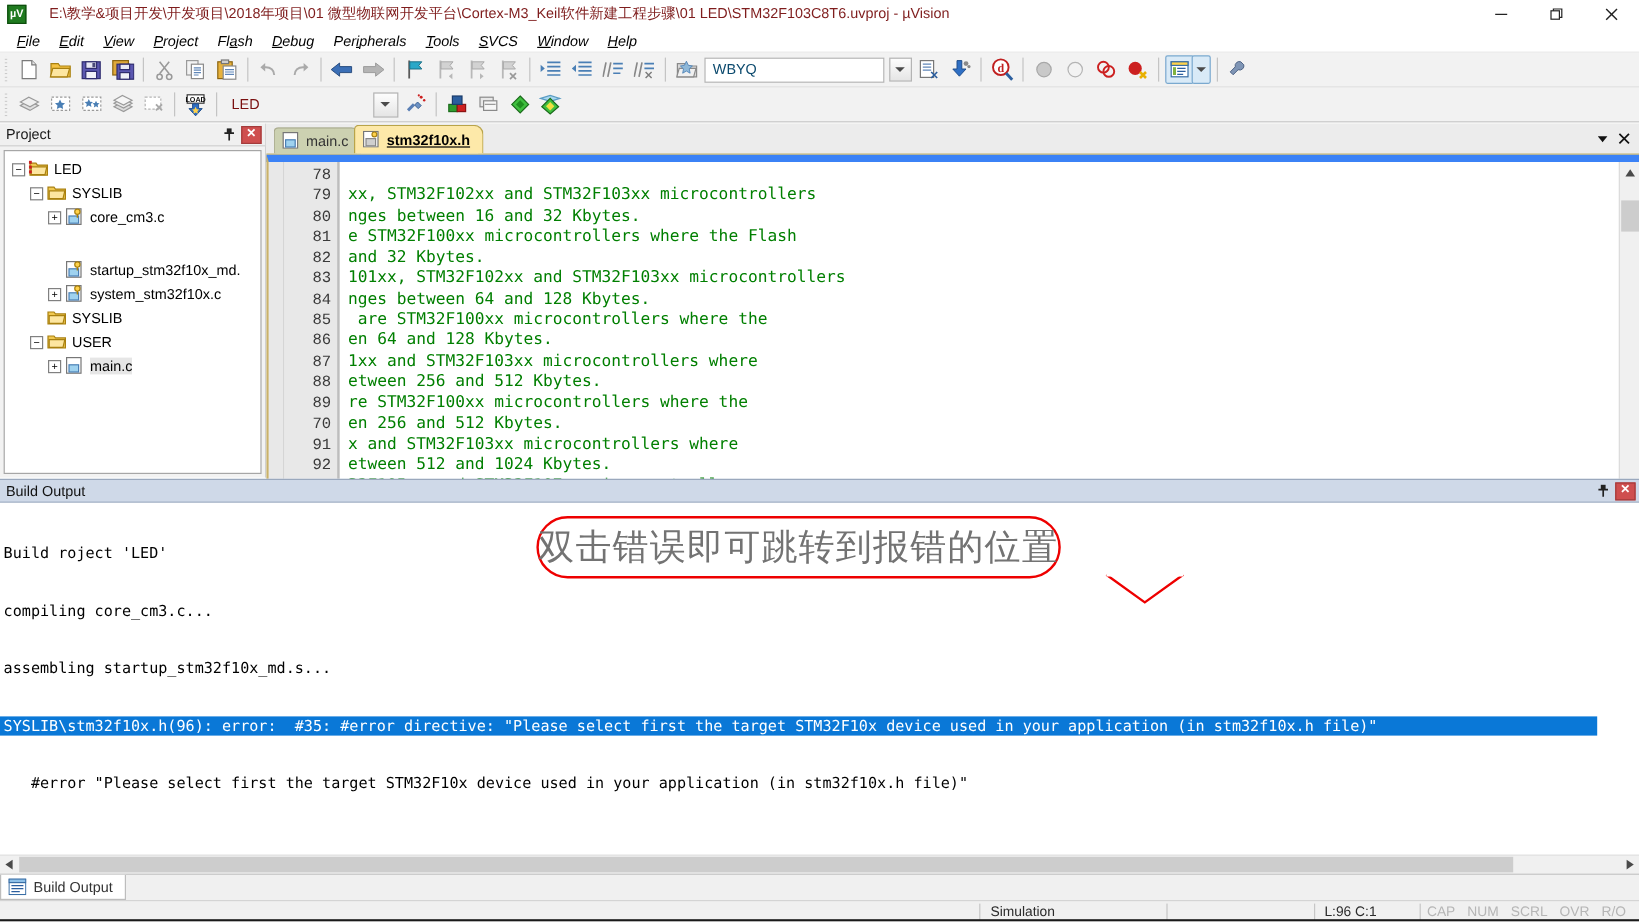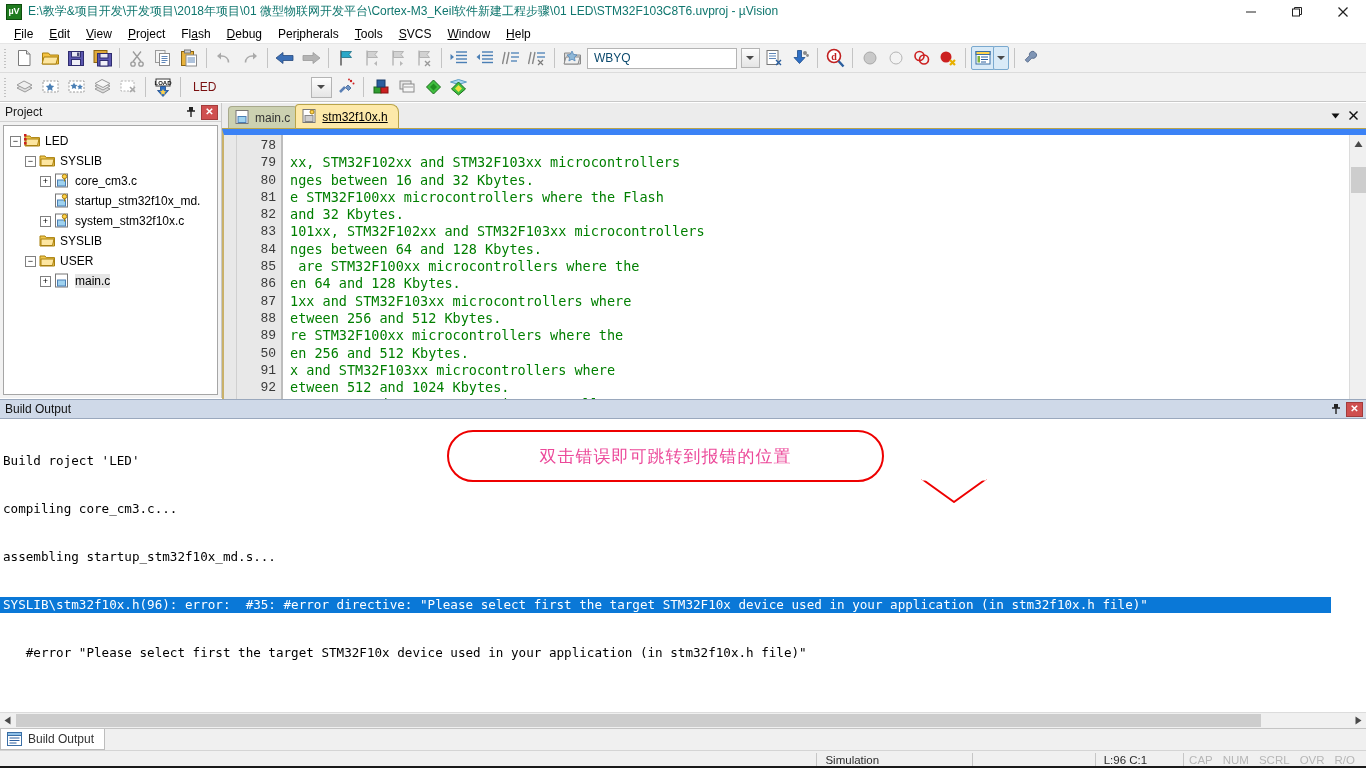--- a/index.html
+++ b/index.html
@@ -12,48 +12,50 @@
   }
   body { position: relative; }
 
   
   #titlebar {
     height: 24px; width: 100%;
     background: #ffffff;
     display: flex; align-items: center;
     border-bottom: 1px solid #ffffff;
     position: relative;
+    gap: 13px;
   }
   #app-logo {
     width: 16px; height: 16px; margin-left: 6px; margin-right: 6px;
     background: #1f7a1f; border: 1px solid #0d4d0d;
     display: flex; align-items: center; justify-content: center;
     color: #ffffff; font-size: 9px; font-weight: bold; line-height: 1;
     font-family: "Liberation Sans", sans-serif;
     flex: 0 0 auto;
   }
   #title-text {
-    font-size: 12px; color: #0f766e; white-space: nowrap;
+    font-size: 12px; color: #7f1d1d; white-space: nowrap;
     overflow: hidden; flex: 1 1 auto;
   }
   .win-btns { display: flex; height: 24px; flex: 0 0 auto; }
   .win-btn {
     width: 46px; height: 24px;
     display: flex; align-items: center; justify-content: center;
     font-size: 13px; color: #222; background: transparent;
   }
   .win-btn.close svg { stroke: #222; }
 
   
   #menubar {
     height: 20px; width: 100%;
     background: #ffffff;
     display: flex; align-items: center;
     padding-left: 6px;
     border-bottom: 1px solid #e6e6e6;
+    font-style: italic;
   }
   .menu-item {
     font-size: 12px; color: #000;
     padding: 2px 8px; white-space: nowrap;
   }
   .menu-item .mn { text-decoration: underline; }
 
   
   .toolbar {
     width: 100%; height: 29px;
@@ -164,21 +166,21 @@
     padding: 0 10px 0 6px; margin-right: -6px;
     font-size: 12px; border: 1px solid #b9a44a;
     border-bottom: none; position: relative;
   }
   .etab.inactive {
     background: #ccd1b1; color: #333;
     border-color: #a8a98c;
     border-top-left-radius: 4px; border-top-right-radius: 8px;
   }
   .etab.active {
-    background: #fde9a9; color: #000; font-weight: normal;
+    background: #fde9a9; color: #000; font-weight: bold;
     height: 24px; z-index: 3;
     border-top-left-radius: 4px; border-top-right-radius: 8px;
   }
   .etab.active .tab-name { text-decoration: underline; }
   .etab .tab-ico { width: 15px; height: 15px; margin-right: 5px; flex:0 0 auto;}
   #tabstrip-spacer { flex: 1 1 auto; height: 26px; }
   #tabstrip-btns { display: flex; align-items: center; height: 26px; padding-right: 4px; }
   .ts-btn { width: 18px; height: 20px; display:flex; align-items:center; justify-content:center; font-size: 11px; color: #111; }
 
   #code-host {
@@ -256,21 +258,21 @@
   
   #callout {
     position: absolute; left: 447px; top: 430px;
     width: 437px; height: 52px;
     border: 2px solid #ee0000; border-radius: 26px;
     background: #ffffff; z-index: 20;
     display: flex; align-items: center; justify-content: center;
   }
   #callout-text {
     font-family: Liberation Sans, sans-serif;
-    font-size: 17px; color: #ec4899; letter-spacing: 1px;
+    font-size: 30px; color: #737373; letter-spacing: 1px;
     white-space: nowrap;
   }
   #callout-tail { position: absolute; left: 920px; top: 478px; z-index: 21; }
 
   
   #bottom-tabs {
     position: absolute; left: 0; top: 728px; width: 1366px; height: 22px;
     background: #f0f0f0; border-top: 1px solid #c4c4c4;
     display: flex; align-items: flex-start;
   }
@@ -755,21 +757,21 @@
           <svg width="15" height="15" viewBox="0 0 15 15">
               <rect x="1.5" y="1" width="12" height="13" fill="#fff" stroke="#777"></rect>
               <rect x="3.5" y="7" width="8" height="6" fill="#9fd2ef" stroke="#4a7fb5"></rect>
               <circle cx="10.5" cy="3.5" r="2.2" fill="#ffd24a" stroke="#a9800f"></circle>
               <path d="M10.5 5.5v3" stroke="#a9800f" stroke-width="1.2"></path>
             </svg>
         </div>
         <div class="t-label">core_cm3.c</div>
       </div>
 
-      <div class="tnode" style="padding-left:32px;">
+      <div class="tnode" style="padding-left:32px;margin-top:24px;">
         <div class="t-nub"></div>
         <div class="t-ico">
           <svg width="15" height="15" viewBox="0 0 15 15">
               <rect x="1.5" y="1" width="12" height="13" fill="#fff" stroke="#777"></rect>
               <rect x="3.5" y="7" width="8" height="6" fill="#9fd2ef" stroke="#4a7fb5"></rect>
               <circle cx="10.5" cy="3.5" r="2.2" fill="#ffd24a" stroke="#a9800f"></circle>
               <path d="M10.5 5.5v3" stroke="#a9800f" stroke-width="1.2"></path>
             </svg>
         </div>
         <div class="t-label">startup_stm32f10x_md.</div>
@@ -871,21 +873,21 @@
 <span>80</span><br>
 <span>81</span><br>
 <span>82</span><br>
 <span>83</span><br>
 <span>84</span><br>
 <span>85</span><br>
 <span>86</span><br>
 <span>87</span><br>
 <span>88</span><br>
 <span>89</span><br>
-<span>50</span><br>
+<span>70</span><br>
 <span>91</span><br>
 <span>92</span><br>
 <span>93</span>
       </div>
       <div id="code-text">
 <span>xx, STM32F102xx and STM32F103xx microcontrollers</span>
 <span>nges between 16 and 32 Kbytes.</span>
 <span>e STM32F100xx microcontrollers where the Flash</span>
 <span>and 32 Kbytes.</span>
 <span>101xx, STM32F102xx and STM32F103xx microcontrollers</span>

